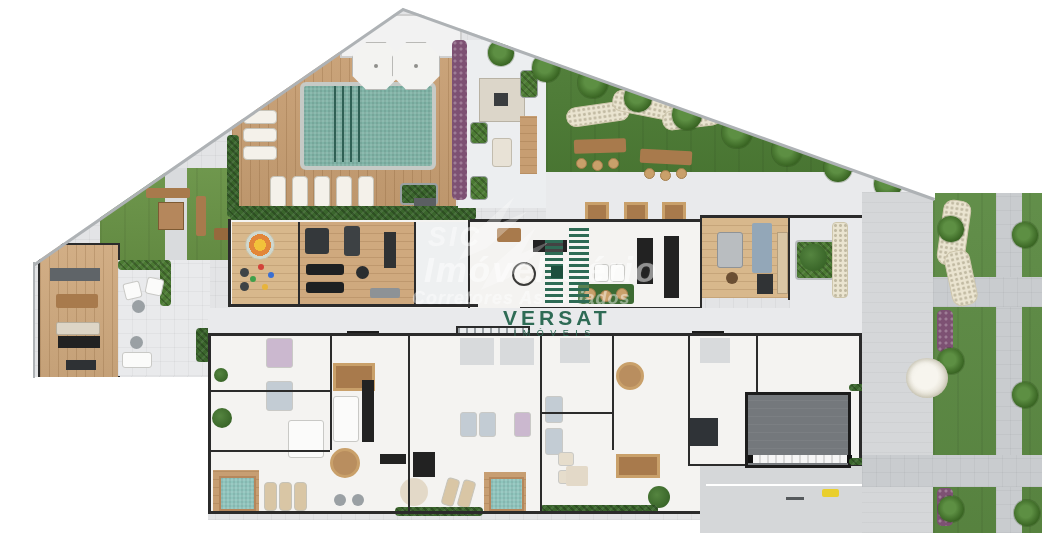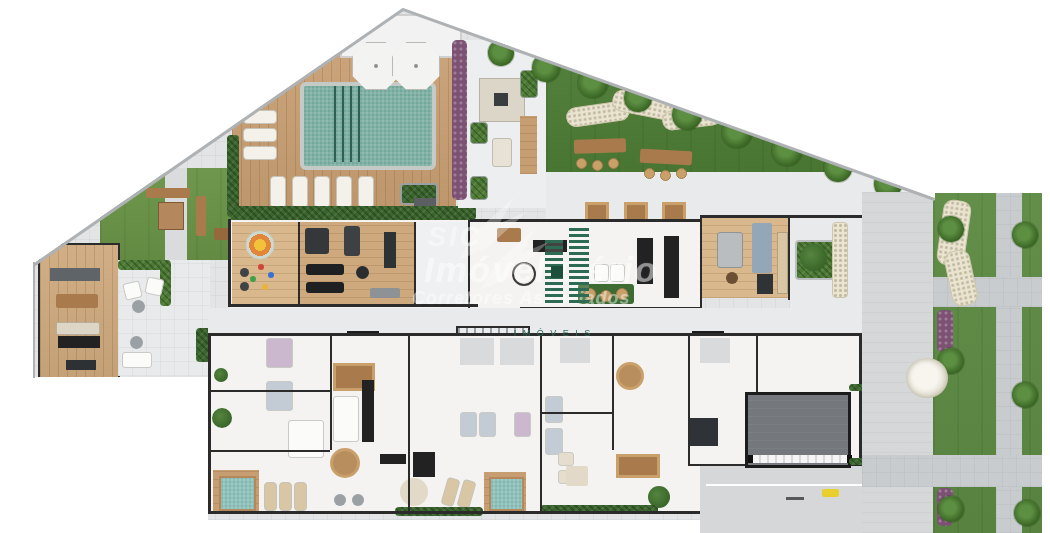--- a/index.html
+++ b/index.html
@@ -316,15 +316,16 @@
   <div class="ab" style="left:470px;top:252px;width:84px;height:20px;background:rgba(255,255,255,.28);transform:rotate(-42deg);clip-path:polygon(0 50%,35% 0,100% 0,65% 50%,100% 100%,35% 100%);"></div>
   <div class="ab wm" style="left:428px;top:222px;font-size:27px;opacity:.45;letter-spacing:3px;">SIC</div>
   <div class="ab wm" style="left:424px;top:250px;font-size:35px;opacity:.5;letter-spacing:2px;">Imóvel Cério</div>
   <div class="ab wm" style="left:412px;top:288px;font-size:18px;opacity:.45;letter-spacing:1px;">Corretores Associados</div>
 
   <div class="ab" style="left:543px;top:228px;width:52px;height:80px;">
     <div class="ab" style="left:2px;top:12px;width:18px;height:66px;background:repeating-linear-gradient(180deg,#2e6b55 0 3px,rgba(255,255,255,.15) 3px 6px);"></div>
     <div class="ab" style="left:26px;top:0;width:20px;height:78px;background:repeating-linear-gradient(180deg,#2e6b55 0 3px,rgba(255,255,255,.15) 3px 6px);"></div>
     <div class="ab" style="left:8px;top:38px;width:12px;height:12px;background:#1d4f3d;"></div>
   </div>
+  <div class="ab brandtxt" style="left: 503px; top: 306px; width: 100px; font-size: 21px; letter-spacing: 4px; color: rgb(46, 107, 85);">VERSAT</div>
   <div class="ab brandtxt" style="left: 501px; top: 328px; width: 104px; font-size: 9px; letter-spacing: 2px; font-weight: normal; color: rgb(46, 107, 85);">I M Ó V E I S</div>
 
 </div>
 
 </body></html>

